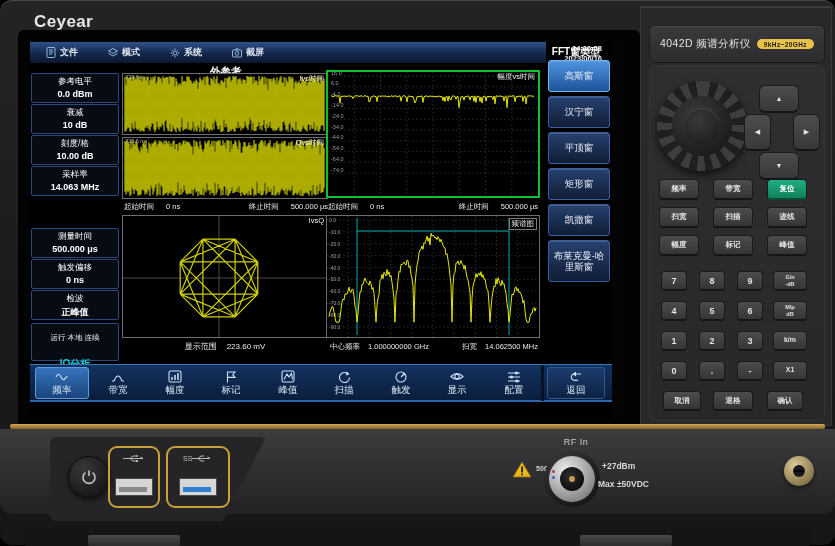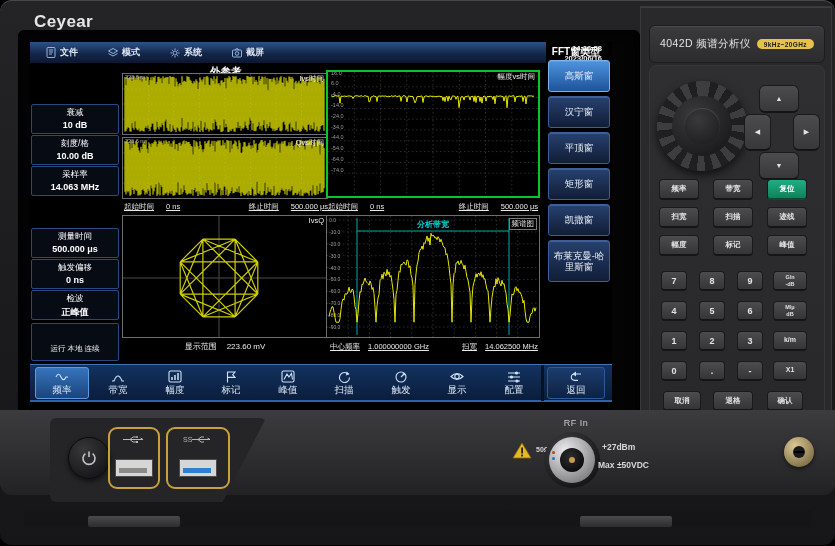--- a/index.html
+++ b/index.html
@@ -13,31 +13,31 @@
   .menubar{left:0;top:0;width:516px;height:21px;background:linear-gradient(180deg,#2e5188,#14274a 55%,#0c1830);display:flex;align-items:center;gap:30px;padding-left:16px;box-sizing:border-box;}
   .mitem{display:flex;align-items:center;gap:4px;color:#dfe8f5;font-size:9px;font-weight:bold;cursor:default;}
   .mitem svg{display:block;}
   .mtime{right:10px;top:2px;text-align:right;color:#f0f0f0;font-size:7.5px;font-weight:bold;line-height:1.3;}
   .stitle{left:180px;top:23px;width:120px;text-align:left;color:#fff;font-size:10.5px;font-weight:bold;}
   
   .sbox{left:1px;width:86px;height:28px;background:#070b14;border:1px solid #27497f;border-radius:2px;text-align:center;color:#fff;}
   .slab{display:block;font-size:8.5px;margin-top:2px;}
   .sval{display:block;font-size:9px;font-weight:bold;margin-top:1px;}
   .runbox{left:1px;top:281px;width:86px;height:36px;background:#070b14;border:1px solid #27497f;border-radius:2px;text-align:center;}
-  .rline1{display:block;font-size:7.5px;color:#eee;margin-top:20px;}
+  .rline1{display:block;font-size:7.5px;color:#eee;margin-top:9px;}
   .rline2{display:block;font-size:10px;font-weight:bold;color:#17c9d9;margin-top:14px;}
   
   .plot{background:#000;border:1px solid #6e6e6e;box-sizing:border-box;}
   .plot .tracebox{position:absolute;left:0;top:0;right:0;bottom:0;}
   .ptitle{position:absolute;right:3px;top:0px;font-size:7.5px;color:#ededed;z-index:3;}
   .pscale{position:absolute;left:2px;top:0px;font-size:5.5px;color:#b4b4b4;z-index:3;}
   .ampplot{border:2px solid #0bc32e;}
   .bandlab{position:absolute;left:0;top:3px;width:100%;text-align:center;font-size:8px;font-weight:bold;color:#00d2d2;z-index:3;}
   .specbadge{position:absolute;right:2px;top:2px;font-size:7.5px;color:#e8e8e8;border:1px solid #7a7a7a;background:#000;padding:0 2px;z-index:3;}
-  .trow{height:11px;font-size:7.5px;color:#e8e8e8;display:flex;justify-content:space-between;align-items:center;text-decoration:underline;}
+  .trow{height:11px;font-size:7.5px;color:#e8e8e8;display:flex;justify-content:space-between;align-items:center;}
   .tg{display:flex;gap:12px;}
   .crow{height:11px;font-size:8px;color:#e8e8e8;display:flex;justify-content:center;gap:10px;align-items:center;}
   
   .fftTitle{left:510px;top:3px;width:72px;text-align:center;color:#fff;font-size:10px;font-weight:bold;}
   .fft-btn{left:518px;width:60px;height:30px;background:linear-gradient(180deg,#27416f,#101d36);border:1px solid #3b5f9e;border-radius:3px;color:#e8eef8;font-size:9.5px;display:flex;align-items:center;justify-content:center;text-align:center;line-height:1.2;box-shadow:inset 0 1px 0 rgba(160,190,230,.25);cursor:default;}
   .fft-btn.active{background:linear-gradient(180deg,#4e93e0,#1d5399);border-color:#7ab2ec;}
   
   .toolbar{left:0;top:322px;width:582px;height:38px;background:linear-gradient(180deg,#123260,#0b1d3c);border-top:1px solid #3f74b5;border-bottom:2px solid #2d64a8;box-sizing:border-box;}
   .tcell{position:absolute;top:2px;width:54px;height:32px;display:flex;flex-direction:column;align-items:center;justify-content:center;gap:1px;color:#dce8f6;font-size:9.5px;cursor:default;}
   .tcell.active{background:linear-gradient(180deg,#3674bd,#1a447c);border:1px solid #5a9be0;border-radius:3px;box-sizing:border-box;}
@@ -52,21 +52,21 @@
   .knobMid{left:31px;top:89px;width:60px;height:60px;border-radius:50%;background:radial-gradient(circle at 38% 32%,#3a3a3c,#1c1c1e 75%);}
   .knobCap{left:43px;top:101px;width:36px;height:36px;border-radius:50%;background:radial-gradient(circle at 40% 32%,#39393b,#202022 80%);box-shadow:inset 0 1px 1px #4a4a4c;}
   .akey{background:linear-gradient(180deg,#4c4c4e,#38383a);border:1px solid #1a1a1c;border-bottom:2px solid #141416;border-radius:6px;color:#e4e4e6;font-size:7px;display:flex;align-items:center;justify-content:center;}
   .key{position:absolute;background:linear-gradient(180deg,#4c4c4e,#353537);border:1px solid #1a1a1c;border-bottom:2px solid #151517;border-radius:4px;color:#e3e3e5;font-weight:bold;display:flex;align-items:center;justify-content:center;text-align:center;cursor:default;}
   .fnkey{font-size:7.5px;}
   .numkey{font-size:9px;}
   .unitkey{font-size:5.5px;line-height:1.15;white-space:pre-line;}
   .green{background:linear-gradient(180deg,#1fae85,#128059);color:#fff;border-bottom-color:#0a4a36;}
   
   .trim{left:10px;top:424px;width:815px;height:5px;background:linear-gradient(180deg,#d2a855,#85652e);border-radius:2px;}
-  .front{left:0;top:410px;width:835px;height:85px;background:linear-gradient(180deg,#3c3c3e,#2e2e30 55%,#222224);border-radius:0 0 12px 12px;}
+  .front{left:0;top:429px;width:835px;height:85px;background:linear-gradient(180deg,#3c3c3e,#2e2e30 55%,#222224);border-radius:0 0 12px 12px;}
   .recess{left:50px;top:8px;width:216px;height:84px;background:#252527;clip-path:polygon(0 0,100% 0,80% 100%,0 100%);border-radius:6px;}
   .pwr{left:68px;top:27px;width:40px;height:40px;border-radius:50%;background:radial-gradient(circle at 36% 30%,#37373a,#18181a 75%);border:1px solid #0b0b0d;box-shadow:0 2px 5px rgba(0,0,0,.6);display:flex;align-items:center;justify-content:center;}
   .usbBlock{top:17px;height:62px;border:2px solid #c9a13c;border-radius:9px;box-sizing:border-box;}
   .usbPort{position:absolute;left:50%;transform:translateX(-50%);top:30px;width:36px;height:16px;background:#d6d6d4;border:1px solid #4a4a4c;}
   .usbTongue{position:absolute;left:3px;top:8px;width:28px;height:5px;background:#8a8a8c;}
   .usbTongue.blue{background:#2f7fd0;}
   .usbIcon{position:absolute;left:50%;transform:translateX(-50%);top:6px;}
   .rflabel{left:546px;top:8px;width:60px;text-align:center;font-size:9px;color:#cacacc;letter-spacing:.5px;}
   .imp{left:537px;top:35px;font-size:7px;color:#d2d2d4;font-weight:bold;}
   .connOuter{left:544px;top:22px;width:56px;height:56px;border-radius:50%;background:radial-gradient(circle at 40% 34%,#454548,#141416 78%);}
@@ -124,20 +124,24 @@
         <span>截屏</span>
       </div>
     </div>
     <div class="abs mtime">
       <span>14:26:58</span><br>
       <span>2023/06/16</span>
     </div>
 
     <div class="abs stitle">外参考</div>
 
+    <div class="abs sbox" style="top:31px">
+      <span class="slab">参考电平</span>
+      <span class="sval">0.0 dBm</span>
+    </div>
     <div class="abs sbox" style="top:62px">
       <span class="slab">衰减</span>
       <span class="sval">10 dB</span>
     </div>
     <div class="abs sbox" style="top:93px">
       <span class="slab">刻度/格</span>
       <span class="sval">10.00 dB</span>
     </div>
     <div class="abs sbox" style="top:124px">
       <span class="slab">采样率</span>
@@ -268,21 +272,20 @@
           <span>起始时间</span>
           <span>0 ns</span>
         </span>
       <span class="tg">
           <span>终止时间</span>
           <span>500.000 μs</span>
         </span>
     </div>
 
     <div class="abs plot" style="left:296px;top:173px;width:214px;height:123px">
-      <span class="bandlab">分析带宽</span>
       <span class="specbadge">频谱图</span>
       <div class="tracebox" id="trace-spec"><svg width="212" height="121" viewBox="0 0 212 121">
             <g stroke="#2c2c2c" stroke-dasharray="1.5,2.5" stroke-width="1">
               <line x1="21.2" y1="0" x2="21.2" y2="121"></line>
               <line x1="42.4" y1="0" x2="42.4" y2="121"></line>
               <line x1="63.6" y1="0" x2="63.6" y2="121"></line>
               <line x1="84.8" y1="0" x2="84.8" y2="121"></line>
               <line x1="106.0" y1="0" x2="106.0" y2="121"></line>
               <line x1="127.2" y1="0" x2="127.2" y2="121"></line>
               <line x1="148.4" y1="0" x2="148.4" y2="121"></line>

